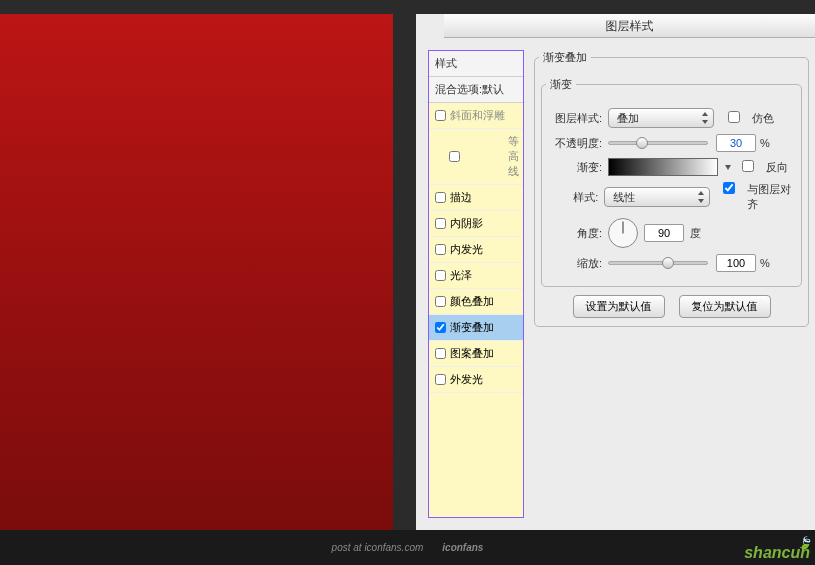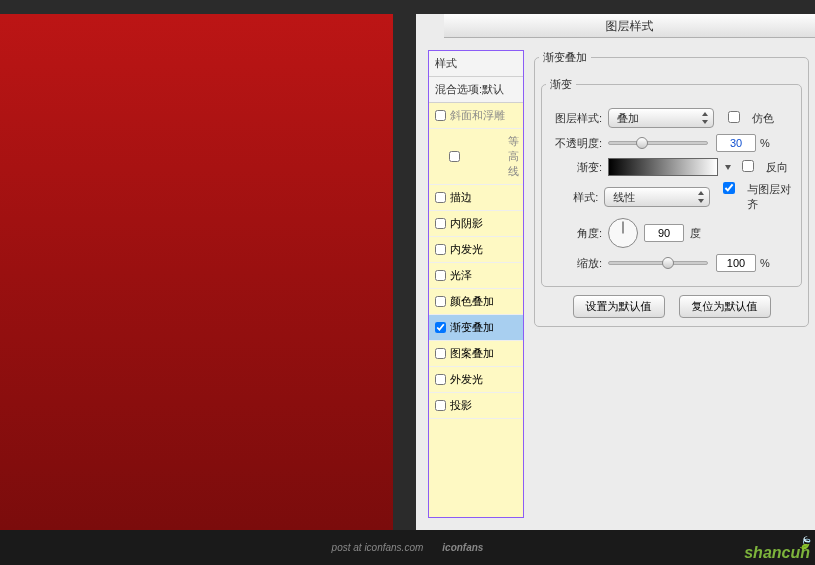--- a/index.html
+++ b/index.html
@@ -86,24 +86,20 @@
             <span>渐变叠加</span>
           </div>
           <div class="row">
             <input type="checkbox" style="">
             <span>图案叠加</span>
           </div>
           <div class="row">
             <input type="checkbox" style="">
             <span>外发光</span>
           </div>
-          <div class="row">
-            <input type="checkbox" style="">
-            <span>投影</span>
-          </div>
         </div>
     </div>
     <div class="right">
       <fieldset>
         <legend>渐变叠加</legend>
         <fieldset class="inner">
           <legend>渐变</legend>
 
           <div class="frow">
             <span class="lbl">图层样式:</span>

